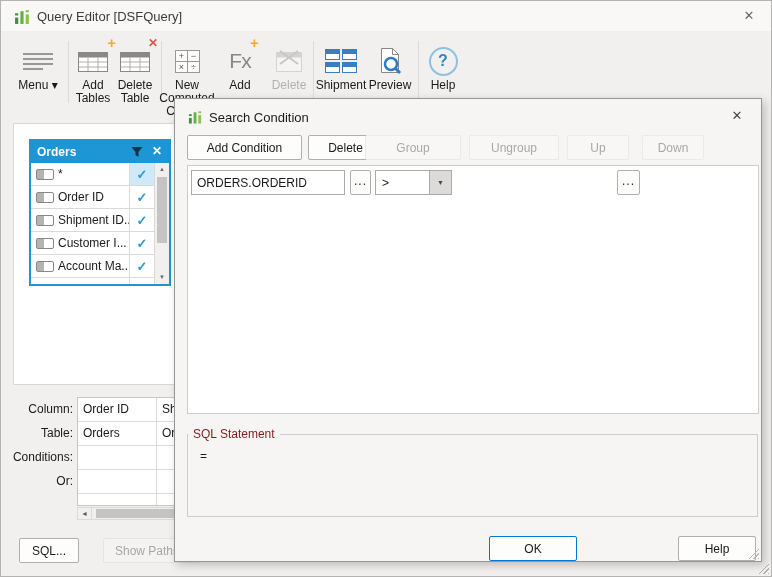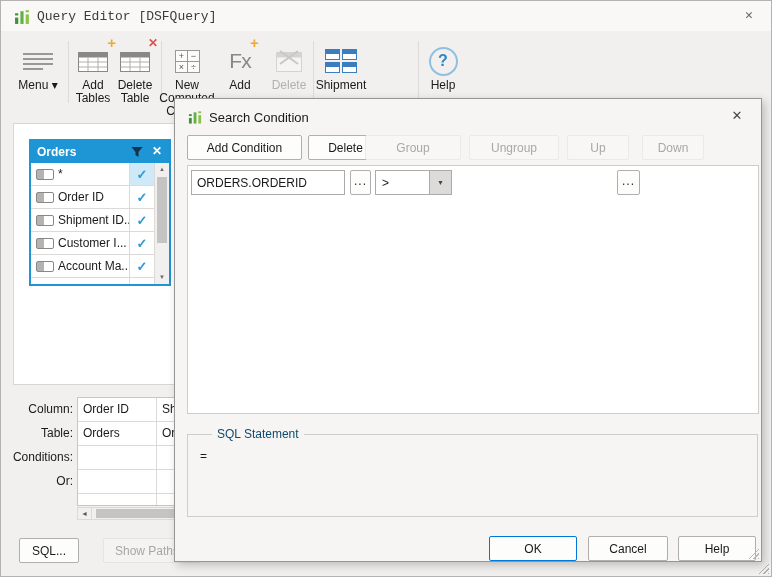--- a/index.html
+++ b/index.html
@@ -1,21 +1,21 @@
 <!DOCTYPE html>
 <html><head>
 <meta charset="utf-8">
 <style>
   html,body{margin:0;padding:0;background:#d8d6d4;}
   #screen{position:relative;width:772px;height:577px;background:#f1f0ee;
           font-family:"Liberation Sans",sans-serif;color:#1a1a1a;overflow:hidden;
           border:1px solid #b5b3b1;box-sizing:border-box;}
   
   .titlebar{position:absolute;left:0;top:0;width:100%;height:30px;background:#f9f8f6;
-            border-bottom:5px solid #c2410c;font-family:Liberation Mono, monospace;}
+            border-bottom:5px solid #c2410c;}
   .app-title{position:absolute;left:36px;top:8px;font-size:13px;color:#3c3c3c;}
   .win-close{position:absolute;right:12px;top:5px;width:20px;height:20px;text-align:center;
              line-height:20px;font-size:13px;color:#6a6866;cursor:default;}
   
   .toolbar{position:absolute;left:0;top:30px;width:100%;height:82px;background:#f1f0ee;}
   .tsep{position:absolute;top:10px;width:1px;height:62px;background:#dddbd9;}
   .titem{position:absolute;top:12px;display:flex;flex-direction:column;align-items:center;}
   .ticon{height:36px;display:flex;align-items:center;justify-content:center;position:relative;}
   .tlabel{font-size:12px;line-height:13px;text-align:center;color:#1a1a1a;white-space:nowrap;}
   .titem.disabled .tlabel{color:#b3b1af;}
@@ -86,21 +86,21 @@
   .dots-btn{position:absolute;top:4px;height:25px;background:#fdfdfc;border:1px solid #b1afad;
             border-radius:2px;box-sizing:border-box;text-align:center;font-size:12px;
             letter-spacing:1px;padding-top:3px;color:#2a2a2a;}
   .op-select{position:absolute;top:4px;left:187px;width:77px;height:25px;background:#fff;
              border:1px solid #adabaa;box-sizing:border-box;font-size:12px;}
   .op-val{position:absolute;left:6px;top:5px;}
   .op-arrow{position:absolute;right:0;top:0;width:21px;height:23px;background:#dddbd9;
             border-left:1px solid #adabaa;text-align:center;font-size:7px;line-height:23px;color:#4a4846;}
   .sql-group{position:absolute;left:12px;top:335px;width:571px;height:83px;
              border:1px solid #cfcdcb;box-sizing:border-box;}
-  .sql-legend{position:absolute;left:24px;top:-8px;background:#f6f5f3;padding:0 5px;font-size:12px;color:#0c4a6e;}
+  .sql-legend{position:absolute;left:0;top:-8px;background:#f6f5f3;padding:0 5px;font-size:12px;color:#7f1d1d;}
   .sql-content{position:absolute;left:12px;top:14px;font-size:12px;color:#1a1a1a;}
   .grip{position:absolute;right:2px;bottom:2px;width:13px;height:13px;
         background:repeating-linear-gradient(135deg,transparent 0 2px,#b8b6b4 2px 3px);
         clip-path:polygon(100% 0,100% 100%,0 100%);}
   .main-grip{position:absolute;right:2px;bottom:2px;width:13px;height:13px;
         background:repeating-linear-gradient(135deg,transparent 0 2px,#b0aeac 2px 3px);
         clip-path:polygon(100% 0,100% 100%,0 100%);}
 </style>
 </head>
 <body>
@@ -210,20 +210,31 @@
         <div class="arrange-grid">
             <i></i>
             <i></i>
             <i></i>
             <i></i>
           </div>
       </div>
       <div class="tlabel"><span>Shipment</span></div>
     </div>
 
+    <div class="titem" style="left:366px;width:46px">
+      <div class="ticon">
+        <svg width="26" height="28" viewBox="0 0 26 28">
+          <path d="M4.5 1.5 h11 l6 6 v18 h-17 z" fill="#ffffff" stroke="#8a8886"></path>
+          <path d="M15.5 1.5 v6 h6" fill="none" stroke="#8a8886"></path>
+          <circle cx="14" cy="17" r="6" fill="none" stroke="#2e7cc3" stroke-width="2.5"></circle>
+          <line x1="18.5" y1="21.5" x2="23" y2="26" stroke="#2e7cc3" stroke-width="3"></line>
+        </svg>
+      </div>
+      <div class="tlabel"><span>Preview</span></div>
+    </div>
     <div class="tsep" style="left:417px"></div>
 
     <div class="titem" style="left:421px;width:42px">
       <div class="ticon">
         <div class="help-circle">
           <span>?</span>
         </div>
       </div>
       <div class="tlabel"><span>Help</span></div>
     </div>
@@ -345,18 +356,17 @@
       </div>
       <div class="dots-btn" style="left:429px;width:23px">...</div>
     </div>
 
     <div class="sql-group">
       <span class="sql-legend">SQL Statement</span>
       <span class="sql-content">=</span>
     </div>
 
     <div class="btn primary" style="left:314px;top:437px;width:88px">OK</div>
-    <div class="btn" style="left:413px;top:437px;width:80px">Cancel</div>
     <div class="btn" style="left:503px;top:437px;width:78px">Help</div>
     <div class="grip"></div>
   </div>
 
 </div>
 
 </body></html>

